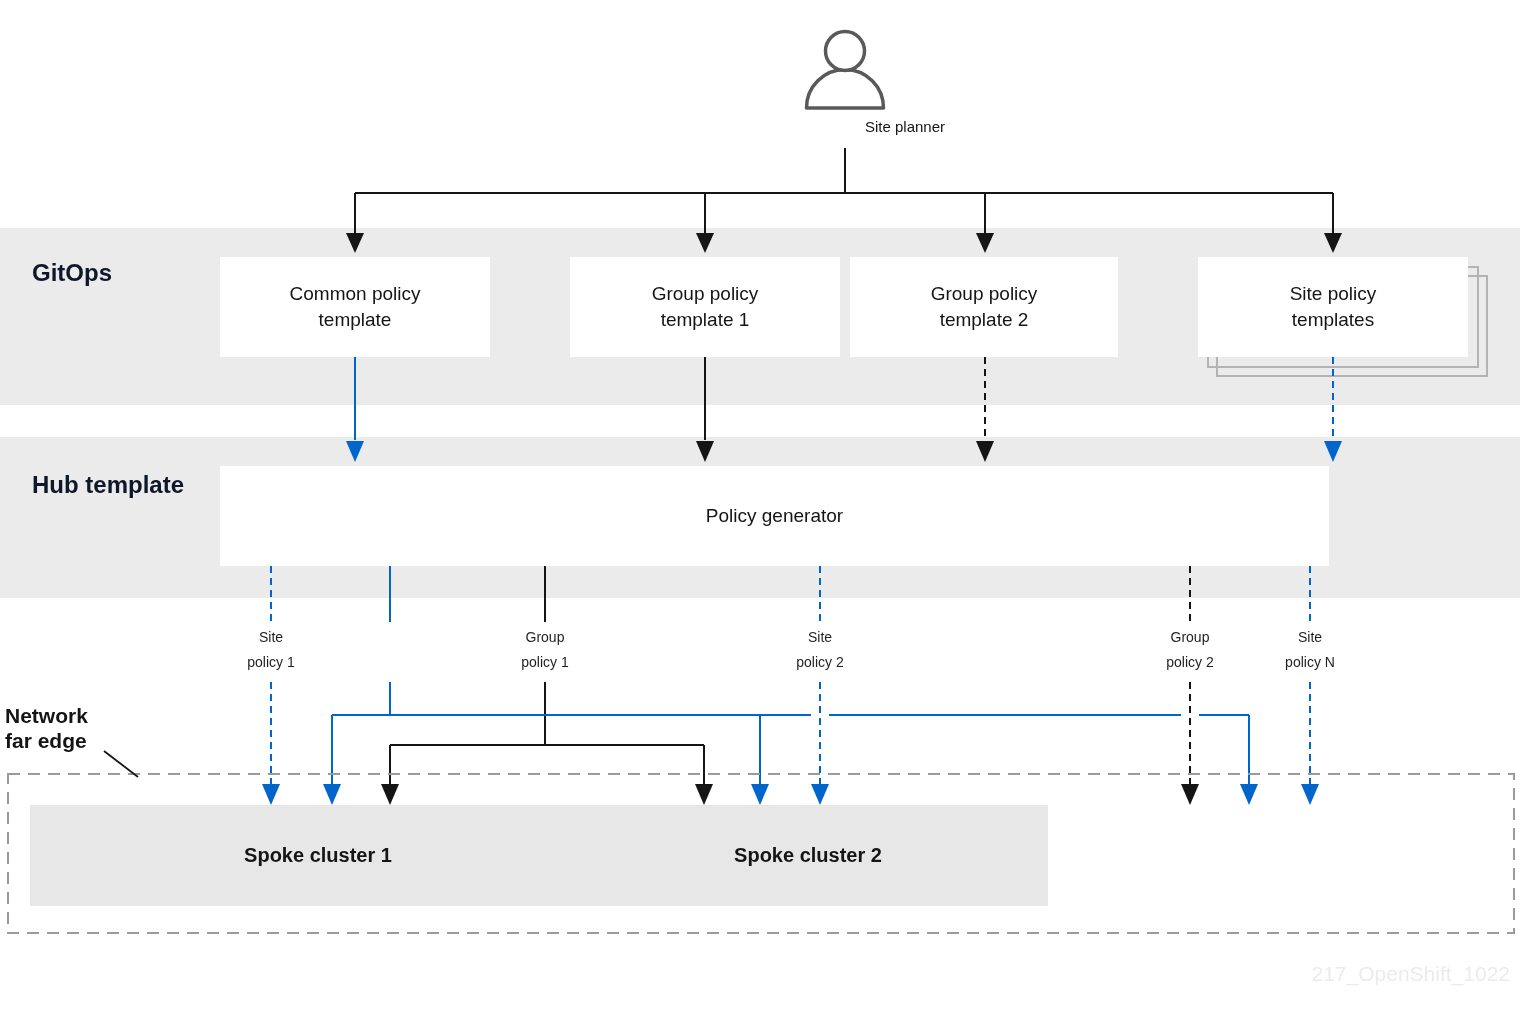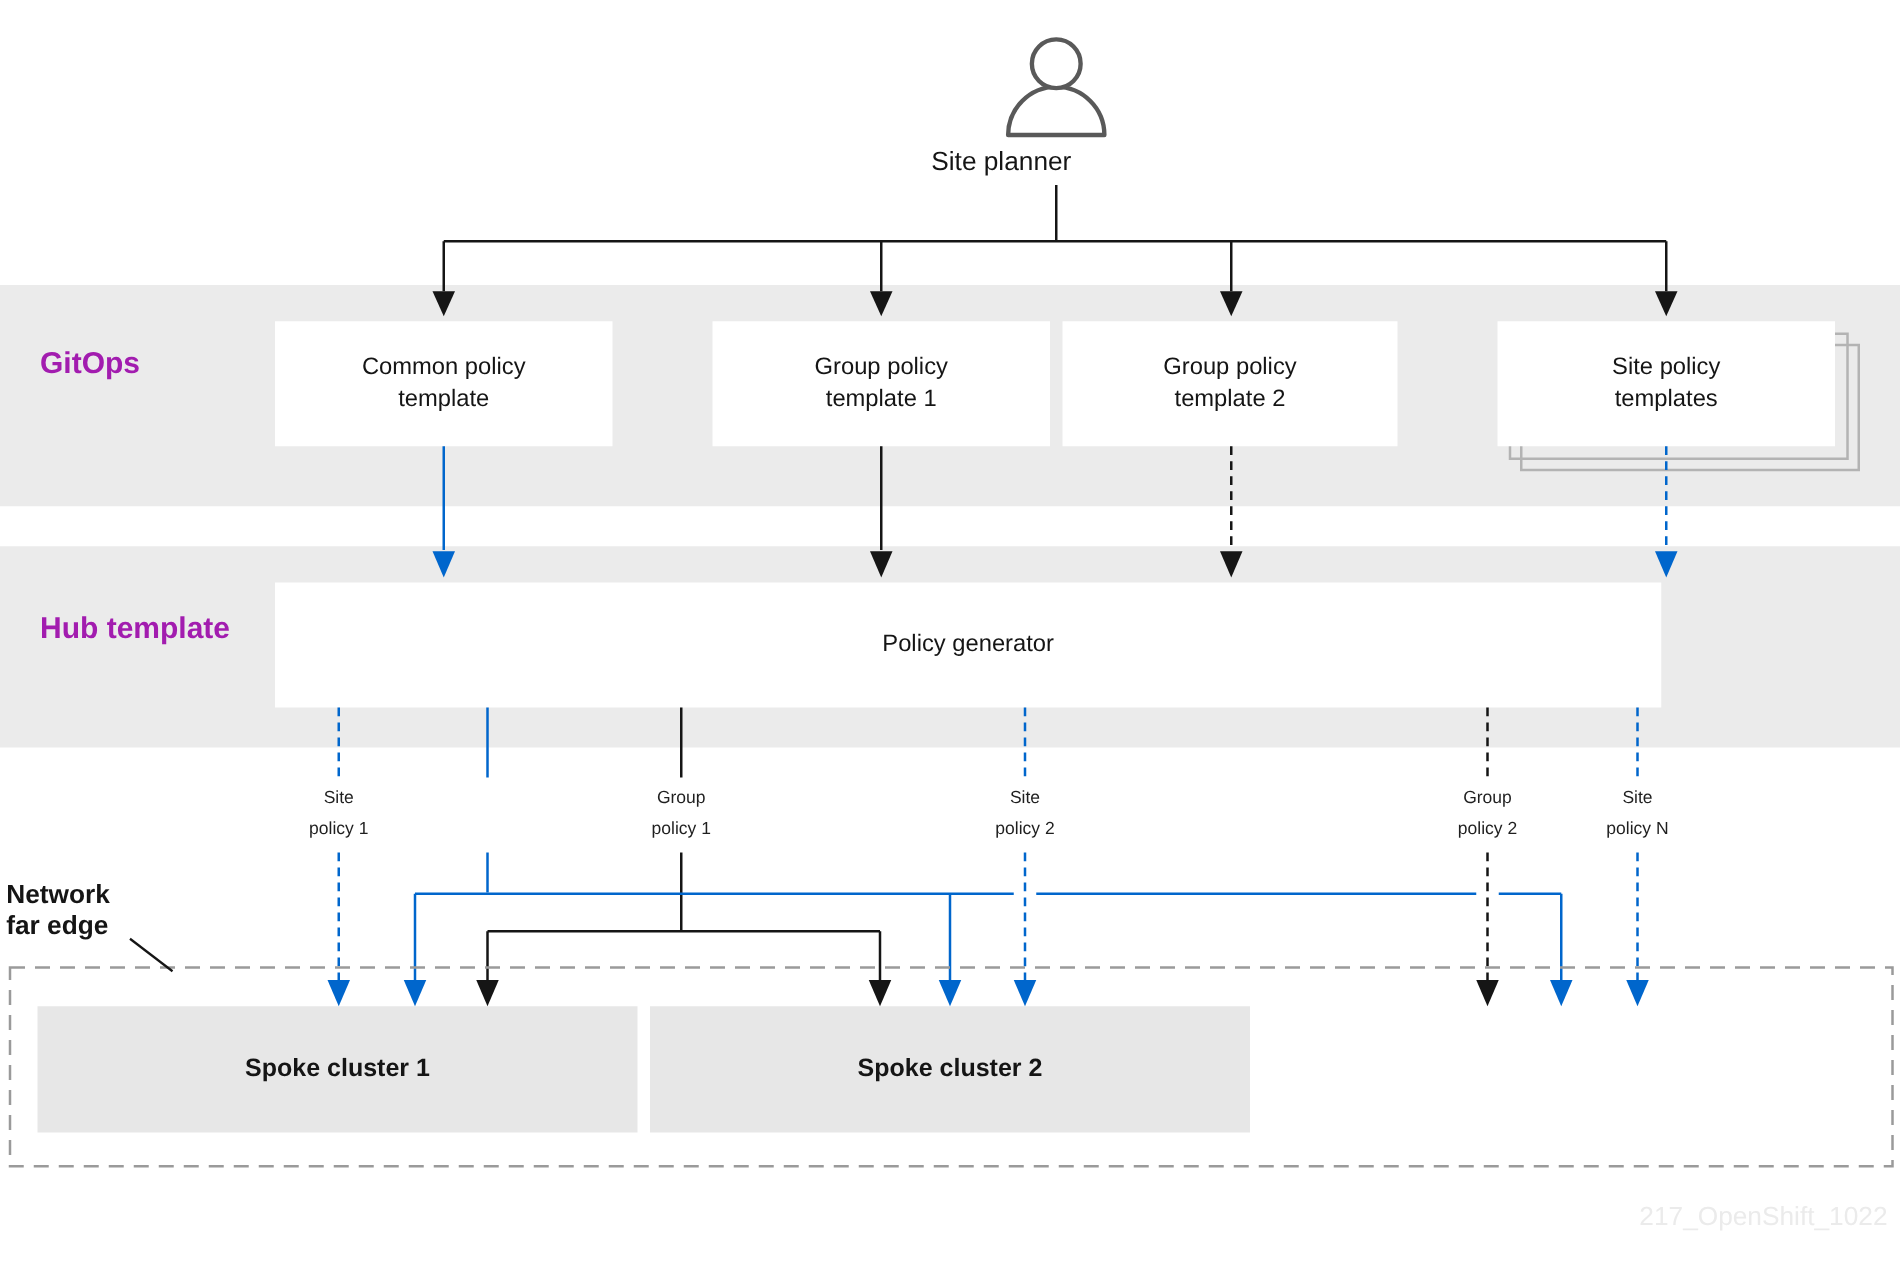--- a/index.html
+++ b/index.html
@@ -1,37 +1,37 @@
 <!DOCTYPE html>
 <html><head>
 <meta charset="utf-8">
 <style>
   html,body{margin:0;padding:0;background:#ffffff;}
   .canvas{
     position:relative;width:1520px;height:1016px;overflow:hidden;
     font-family:"Liberation Sans",sans-serif;color:#151515;background:#ffffff;
   }
   .band{position:absolute;left:0;width:1520px;background:#ebebeb;z-index:1;}
-  .band-label{position:absolute;left:32px;font-size:24px;font-weight:bold;color:#a21caf;z-index:2;white-space:pre-line;margin-top:18px;}
+  .band-label{position:absolute;left:32px;font-size:24px;font-weight:bold;color:#0f172a;z-index:2;white-space:pre-line;}
   .node{
     position:absolute;background:#ffffff;z-index:3;
     display:flex;align-items:center;justify-content:center;text-align:center;
     font-size:19px;line-height:26px;white-space:pre-line;color:#151515;
   }
   .echo{position:absolute;border:2px solid #b3b3b3;background:transparent;z-index:2;}
   .dlabel{
     position:absolute;width:130px;text-align:center;font-size:14px;line-height:25px;
     white-space:pre-line;color:#1f1f1f;z-index:4;background:transparent;
   }
-  .actor-label{position:absolute;text-align:left;font-size:21px;color:#151515;z-index:4;}
+  .actor-label{position:absolute;text-align:right;font-size:15px;color:#151515;z-index:4;}
   .nfe-label{position:absolute;font-size:21px;line-height:25px;font-weight:bold;white-space:pre-line;z-index:4;}
   .spoke{
     position:absolute;top:805px;height:101px;width:480px;background:#e7e7e7;z-index:3;
     display:flex;align-items:center;justify-content:center;
-    font-size:20px;font-weight:bold;color:#151515;
+    font-size:20px;font-weight:bold;color:#151515;padding-left:48px;
   }
   .watermark{position:absolute;right:10px;top:962px;font-size:21px;color:#ebebeb;z-index:4;}
   svg.overlay{position:absolute;left:0;top:0;z-index:6;pointer-events:none;}
 </style>
 </head>
 <body>
 
 <div class="canvas">
 
   <div class="band" style="top:228px;height:177px;"></div>

